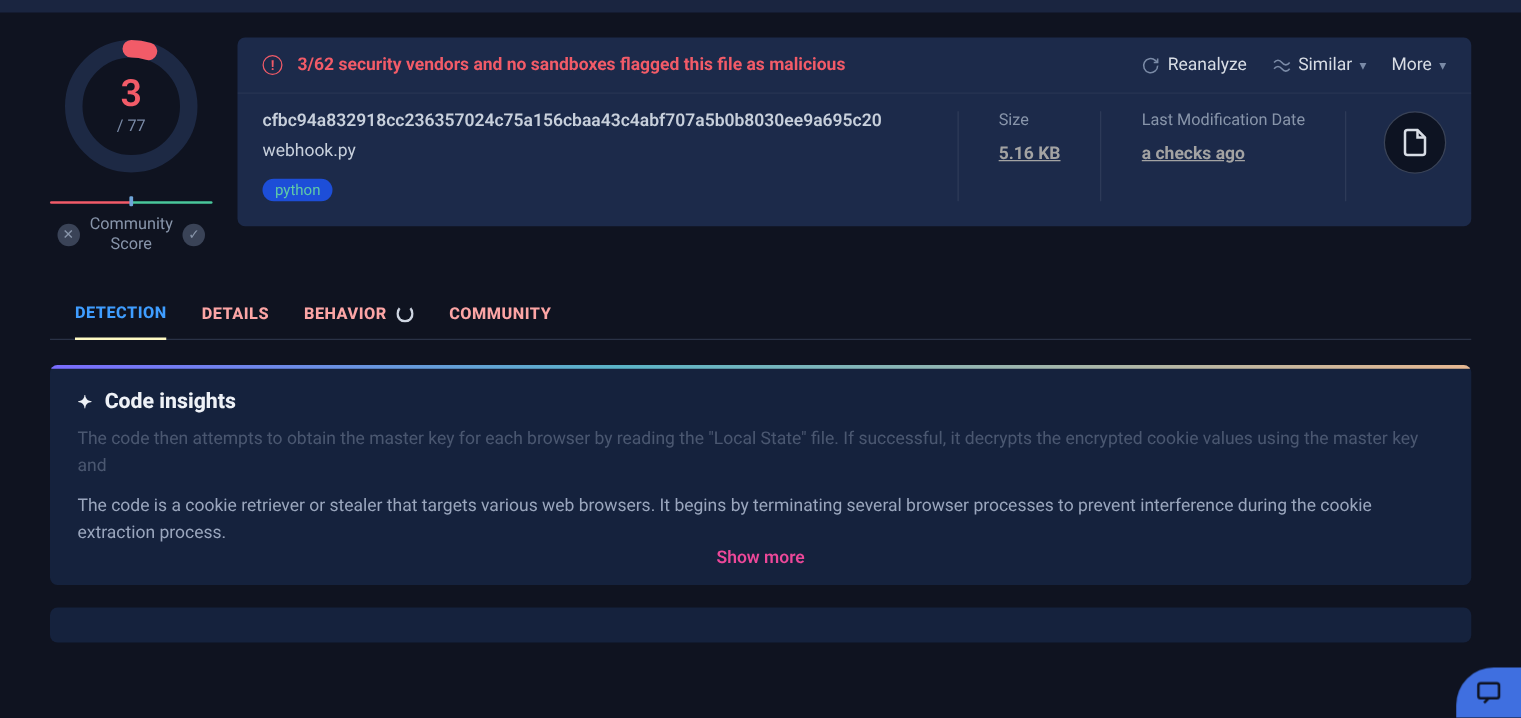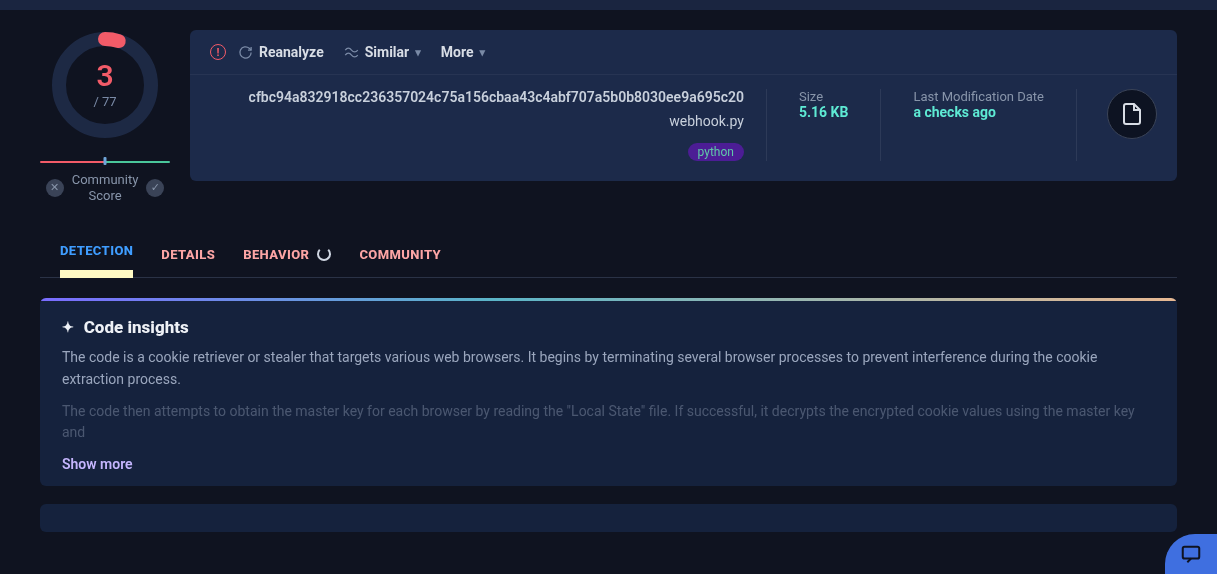--- a/index.html
+++ b/index.html
@@ -28,52 +28,52 @@
   .comm-score { display:flex; align-items:center; gap:8px; margin-top:8px; color:#8895aa; font-size:13px; }
   .comm-score .circle { width:18px; height:18px; border-radius:50%; background:#3a4357; display:flex; align-items:center; justify-content:center; font-size:11px; color:#8895aa;}
   .comm-text { text-align:center; line-height:1.2; }
 
   .main-col { flex:1; }
   .card { background:#1c2a4a; border-radius:6px; }
   .alert-row { display:flex; align-items:center; padding:14px 20px; border-bottom:1px solid rgba(255,255,255,0.05);}
   .alert-icon { width:16px; height:16px; border:1.5px solid #f25b68; border-radius:50%; display:flex; align-items:center; justify-content:center; color:#f25b68; font-size:11px; font-weight:700; margin-right:12px;}
   .alert-text { color:#f25b68; font-weight:700; flex:1; }
   .action-btns { display:flex; gap:20px; align-items:center; }
-  .action-btn { display:flex; align-items:center; gap:6px; color:#d8dde5; font-weight:700; font-size:14px; cursor:pointer; }
+  .action-btn { display:flex; align-items:center; gap:6px; color:#d8dde5; font-weight:400; font-size:14px; cursor:pointer; }
   .action-btn svg, .action-btn .chev { color:#7a8aa6; }
   .chev { font-size:11px; }
 
   .meta-row { display:flex; padding:14px 20px 20px 20px; gap:16px; }
-  .hash-col { flex:1;text-align:right; }
+  .hash-col { flex:1; }
   .hash { color:#c8d0dc; font-weight:600; font-size:14px; word-break:break-all; }
   .fname { margin-top:8px; color:#c8d0dc; font-weight:400; }
-  .tag-pill { display:inline-block; margin-top:14px; background:#4c1d95; color:#5fc9a8; font-size:12px; padding:2px 10px; border-radius:12px; }
+  .tag-pill { display:inline-block; margin-top:14px; background:#1d4ed8; color:#5fc9a8; font-size:12px; padding:2px 10px; border-radius:12px; }
   .divider-v { width:1px; background:rgba(255,255,255,0.08); margin:0 6px; }
   .kv { padding:0 10px; }
   .kv-label { color:#8895aa; font-size:13px; }
-  .kv-val { color:#5eead4; font-weight:700; margin-top:0; }
+  .kv-val { color:#a3a3a3; font-weight:700; margin-top:11px;text-decoration:underline; }
   .file-circ { width:50px; height:50px; border-radius:50%; background:#0d1322; border:1px solid #3a4357; display:flex; align-items:center; justify-content:center; margin-left:8px;}
   .file-circ svg { width:24px; height:24px; color:#d8dde5; }
 
   .tabs { display:flex; gap:28px; padding:0 20px; margin-top:30px; border-bottom:1px solid #2a3246; }
   .tab { padding:10px 0 12px 0; font-weight:800; font-size:13px; letter-spacing:0.4px; color:#fca5a5; cursor:pointer; display:flex; align-items:center; gap:8px;}
-  .tab.active { color:#3f9dff; border-bottom:8px solid #fef9c3; margin-bottom:-1px;}
+  .tab.active { color:#3f9dff; border-bottom:2px solid #fef9c3; margin-bottom:-1px;}
   .spinner { width:14px; height:14px; border:2px solid #cfd6e2; border-top-color:transparent; border-radius:50%; display:inline-block; animation:none;}
 
   .banner { margin:24px 0 0 0; background:linear-gradient(90deg,#163b3b,#183641); border-left:4px solid #29b39b; padding:14px 18px; color:#c0d4d8;}
   .banner a { color:#8fe0cf; font-weight:700; text-decoration:underline; }
 
   .insights { margin-top:20px; background:#15223d; border-radius:6px; overflow:hidden;}
   .insights-topline{ height:3px; background:linear-gradient(90deg,#7a6cff 0%, #5bb5c8 40%, #e7b892 100%); }
   .insights-body { padding:16px 22px 14px 22px; position:relative; }
   .insights-head { display:flex; align-items:center; gap:10px; font-weight:800; font-size:17px; color:#eef1f6;}
   .insights-head .sparkle { font-size:14px; color:#eef1f6; }
   .insights-p { color:#9aa6bd; margin-top:10px; line-height:1.55; font-size:14px;}
   .insights-p.fade { opacity:0.4; }
-  .show-more { color:#c4b5fd; text-align:left; margin-top:12px; font-weight:600; cursor:pointer;}
+  .show-more { color:#ec4899; text-align:center; margin-top:0; font-weight:600; cursor:pointer;}
 
   .threat-row { margin-top:18px; background:#15223d; border-radius:6px; padding:14px 18px; display:flex; align-items:center; gap:40px;}
 
   .chat-bubble { position:fixed; right:0; bottom:0; width:52px; height:40px; background:#3f6fe0; border-top-left-radius:30px; display:flex; align-items:center; justify-content:center;}
   .chat-bubble svg { width:22px; height:22px; color:#0f1320;}
 
   .wrapper{ padding: 0 40px; }
 </style>
 </head>
 <body>
@@ -101,20 +101,21 @@
       <span class="circle">✕</span>
       <div class="comm-text">Community<br>Score</div>
       <span class="circle">✓</span>
     </div>
   </div>
 
   <div class="main-col">
     <div class="card">
       <div class="alert-row">
         <span class="alert-icon">!</span>
+        <span class="alert-text">3/62 security vendors and no sandboxes flagged this file as malicious</span>
         <div class="action-btns">
           <div class="action-btn">
             <svg width="15" height="15" viewBox="0 0 24 24" fill="none" stroke="currentColor" stroke-width="2">
                 <path d="M21 12a9 9 0 1 1-3-6.7L21 8"></path>
                 <path d="M21 3v5h-5"></path>
               </svg>
             <span>Reanalyze</span>
           </div>
           <div class="action-btn">
             <svg width="15" height="13" viewBox="0 0 24 20" fill="none" stroke="currentColor" stroke-width="2">
@@ -170,22 +171,22 @@
   </div>
 
 
   <div class="insights">
     <div class="insights-topline"></div>
     <div class="insights-body">
       <div class="insights-head">
         <span class="sparkle">✦</span>
         <span>Code insights</span>
       </div>
+      <p class="insights-p fade">The code then attempts to obtain the master key for each browser by reading the "Local State" file. If successful, it decrypts the encrypted cookie values using the master key and</p>
       <p class="insights-p">The code is a cookie retriever or stealer that targets various web browsers. It begins by terminating several browser processes to prevent interference during the cookie extraction process.</p>
-      <p class="insights-p fade">The code then attempts to obtain the master key for each browser by reading the "Local State" file. If successful, it decrypts the encrypted cookie values using the master key and</p>
       <div class="show-more">Show more</div>
     </div>
   </div>
 
   <div class="threat-row">
     
     
     
   </div>
 </div>

